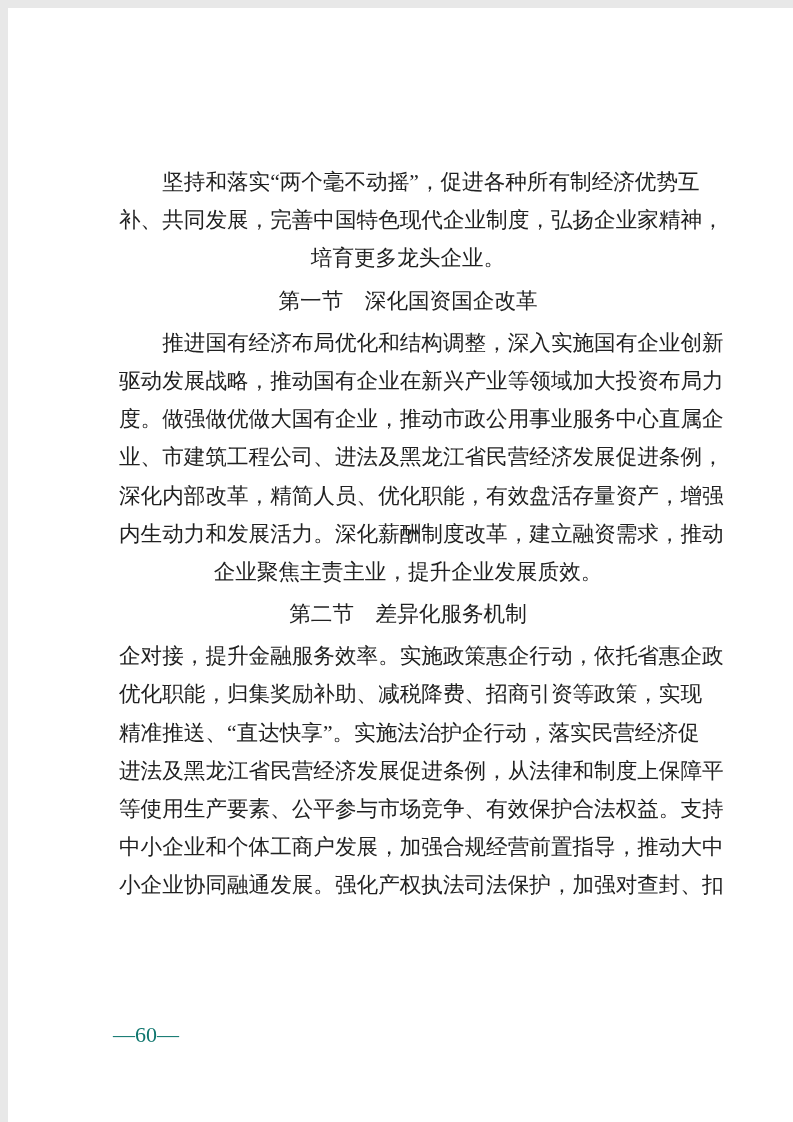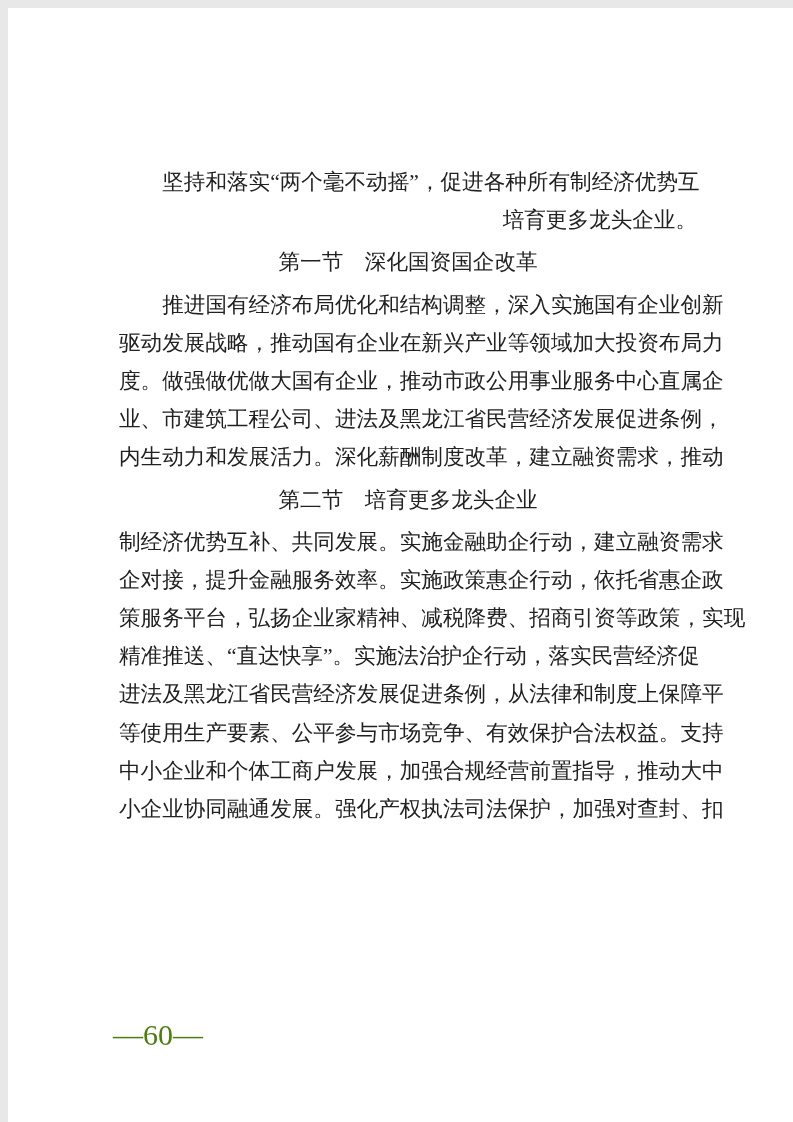--- a/index.html
+++ b/index.html
@@ -21,67 +21,69 @@
     left: 99px;
     top: 143px;
     width: 602px;
   }
   .line {
     height: 38.2px;
     line-height: 38.2px;
     font-size: 21.6px;
     white-space: nowrap;
     letter-spacing: 0;
-    text-align: right;
+    text-align: center;
   }
   .line.fill {
     text-align: justify;
     text-align-last: justify;
   }
   .line.indent {
     text-indent: 2em;
   }
   .line.center {
     text-align: left;
     text-align-last: center;
     white-space: nowrap;
     font-family: Liberation Serif, serif;
   }
   .page-number {
     position: absolute;
     left: 101px;
     top: 1008px;
-    font-size: 30px;
+    font-size: 22px;
     line-height: 30px;
-    color: #4d7c0f;
+    color: #0f766e;
     letter-spacing: 0;
   }
 </style>
 </head>
 <body>
 
 <div class="page">
   <div class="text-block" id="content-root">
       <div>
         <div class="line fill indent">坚持和落实“两个毫不动摇”，促进各种所有制经济优势互</div>
+        <div class="line fill">补、共同发展，完善中国特色现代企业制度，弘扬企业家精神，</div>
         <div class="line">培育更多龙头企业。</div>
       </div>
       <div class="line center">第一节　深化国资国企改革</div>
       <div>
         <div class="line fill indent">推进国有经济布局优化和结构调整，深入实施国有企业创新</div>
         <div class="line fill">驱动发展战略，推动国有企业在新兴产业等领域加大投资布局力</div>
         <div class="line fill">度。做强做优做大国有企业，推动市政公用事业服务中心直属企</div>
         <div class="line fill">业、市建筑工程公司、进法及黑龙江省民营经济发展促进条例，</div>
+        <div class="line fill">深化内部改革，精简人员、优化职能，有效盘活存量资产，增强</div>
         <div class="line fill">内生动力和发展活力。深化薪酬制度改革，建立融资需求，推动</div>
+        <div class="line">企业聚焦主责主业，提升企业发展质效。</div>
       </div>
-      <div class="line center">第二节　培育更多龙头企业</div>
+      <div class="line center">第二节　差异化服务机制</div>
       <div>
-        <div class="line fill">制经济优势互补、共同发展。实施金融助企行动，建立融资需求</div>
         <div class="line fill">企对接，提升金融服务效率。实施政策惠企行动，依托省惠企政</div>
-        <div class="line fill">策服务平台，弘扬企业家精神、减税降费、招商引资等政策，实现</div>
+        <div class="line fill">优化职能，归集奖励补助、减税降费、招商引资等政策，实现</div>
         <div class="line fill">精准推送、“直达快享”。实施法治护企行动，落实民营经济促</div>
         <div class="line fill">进法及黑龙江省民营经济发展促进条例，从法律和制度上保障平</div>
         <div class="line fill">等使用生产要素、公平参与市场竞争、有效保护合法权益。支持</div>
         <div class="line fill">中小企业和个体工商户发展，加强合规经营前置指导，推动大中</div>
         <div class="line fill">小企业协同融通发展。强化产权执法司法保护，加强对查封、扣</div>
       </div>
     </div>
   <div class="page-number">—60—</div>
 </div>
 

